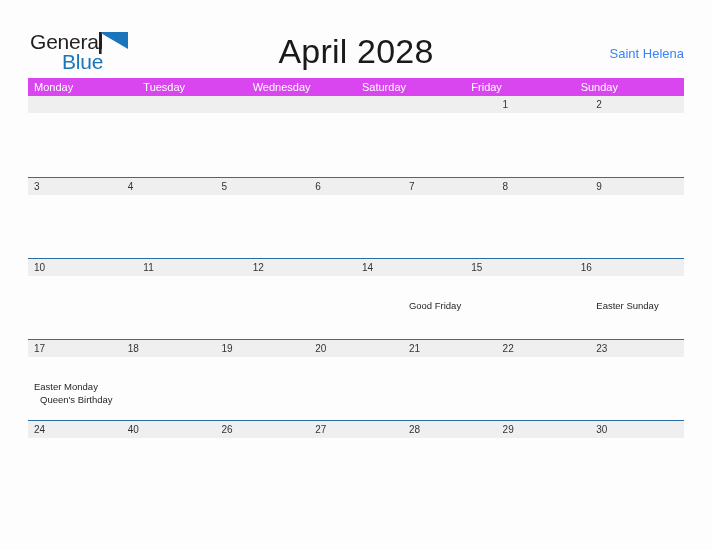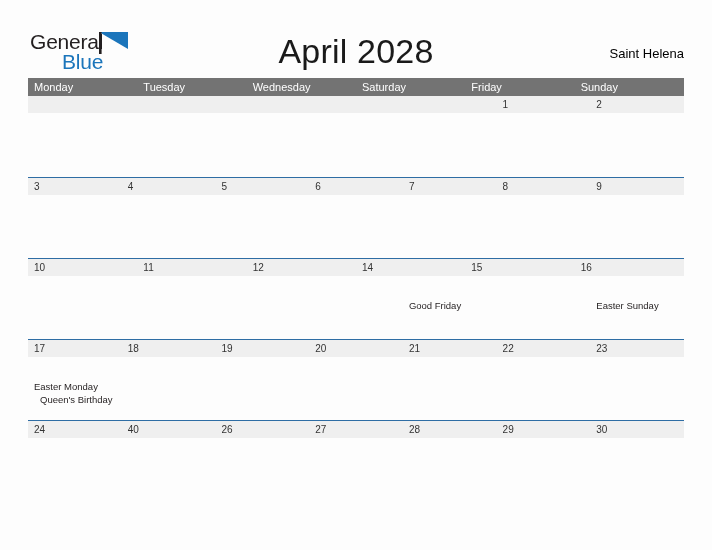--- a/index.html
+++ b/index.html
@@ -61,34 +61,34 @@
     font-size: 34px;
     color: #1a1a1a;
     font-weight: normal;
     letter-spacing: 0.2px;
   }
   .location {
     position: absolute;
     right: 28px;
     top: 46px;
     font-size: 13px;
-    color: #000000;
+    color: #3b82f6;
     text-align: center;
   }
 
   
   .calendar {
     position: absolute;
     left: 28px;
     top: 78px;
     width: 656px;
   }
   .weekday-row {
     display: flex;
-    background: #737373;
+    background: #d946ef;
     height: 18px;
   }
   .weekday {
     flex: 1 1 0;
     color: #ffffff;
     font-size: 11px;
     line-height: 18px;
     padding-left: 6px;
     box-sizing: border-box;
     white-space: nowrap;

